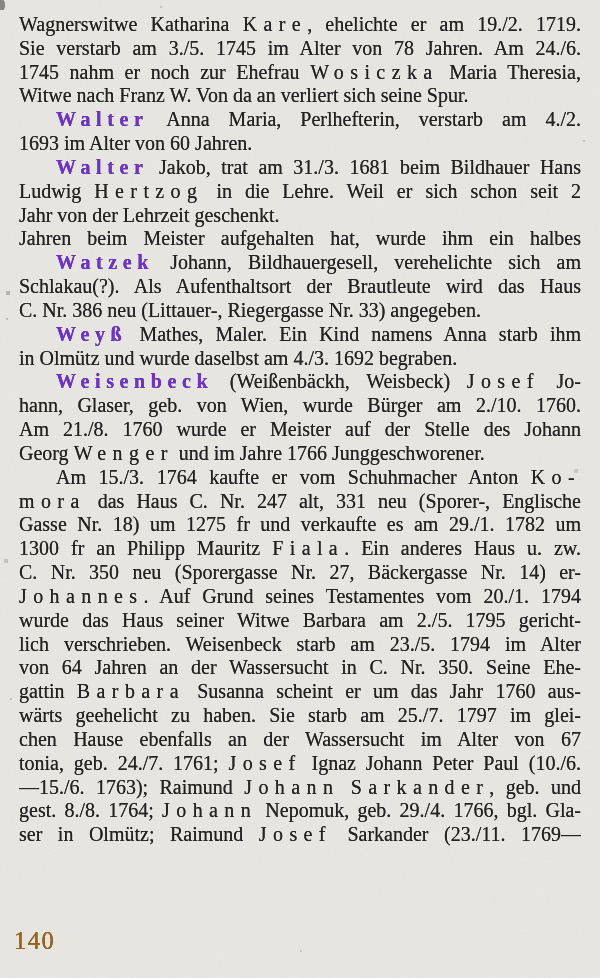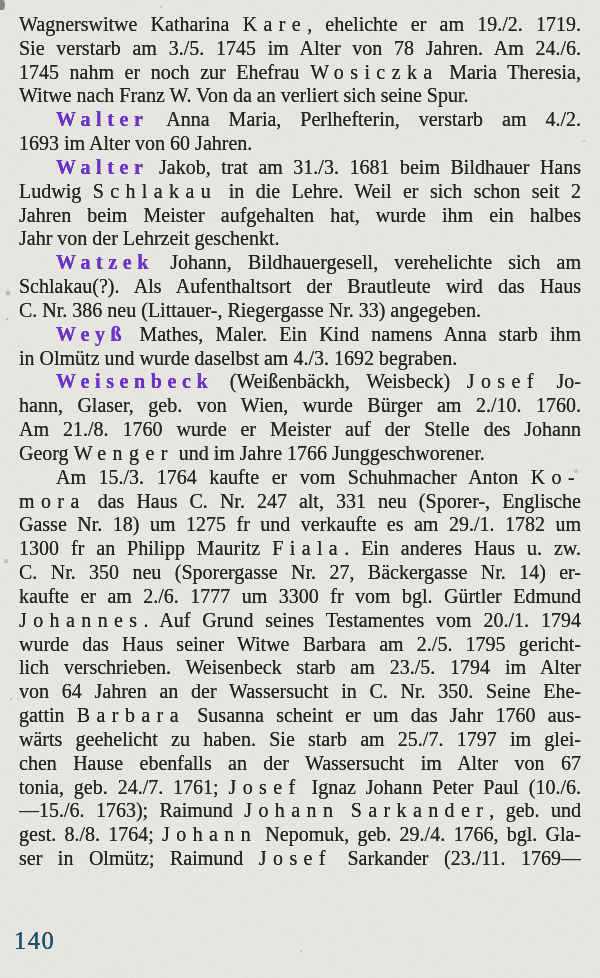--- a/index.html
+++ b/index.html
@@ -30,21 +30,21 @@
   }
   .line.j { text-align-last:justify; }
   .line.indent { text-indent:37px; }
   .sp  { letter-spacing:0.32em; }
   .bsp { font-weight:700; letter-spacing:0.28em; color:#6d28d9; }
   .page-number {
     position:absolute;
     left:14px; top:927px;
     font-size:24.5px;
     letter-spacing:1.5px;
-    color:#0c4a6e;
+    color:#a16207;
     text-shadow:0 0 0.5px rgba(20,20,20,0.9);
   }
   .grain {
     position:absolute; inset:0;
     pointer-events:none;
   }
   .speck-tl {
     position:absolute; left:0; top:0;
     width:5px; height:10px;
     background:rgba(50,50,48,0.55);
@@ -75,23 +75,23 @@
         <div class="line j"><span>Sie verstarb am 3./5. 1745 im Alter von 78 Jahren. Am 24./6.</span></div>
         <div class="line j"><span>1745 nahm er noch zur Ehefrau </span><span class="sp">Wosiczka</span><span> Maria Theresia,</span></div>
         <div class="line"><span>Witwe nach Franz W. Von da an verliert sich seine Spur.</span></div>
       </div>
       <div class="para">
         <div class="line j indent"><span class="bsp">Walter</span><span> Anna Maria, Perlhefterin, verstarb am 4./2.</span></div>
         <div class="line"><span>1693 im Alter von 60 Jahren.</span></div>
       </div>
       <div class="para">
         <div class="line j indent"><span class="bsp">Walter</span><span> Jakob, trat am 31./3. 1681 beim Bildhauer Hans</span></div>
-        <div class="line j"><span>Ludwig </span><span class="sp">Schlakau</span><span> in die Lehre. Weil er sich schon seit 2</span></div>
+        <div class="line j"><span>Ludwig </span><span class="sp">Hertzog</span><span> in die Lehre. Weil er sich schon seit 2</span></div>
+        <div class="line"><span>Jahr von der Lehrzeit geschenkt.</span></div>
         <div class="line j"><span>Jahren beim Meister aufgehalten hat, wurde ihm ein halbes</span></div>
-        <div class="line"><span>Jahr von der Lehrzeit geschenkt.</span></div>
       </div>
       <div class="para">
         <div class="line j indent"><span class="bsp">Watzek</span><span> Johann, Bildhauergesell, verehelichte sich am</span></div>
         <div class="line j"><span>Schlakau(?). Als Aufenthaltsort der Brautleute wird das Haus</span></div>
         <div class="line"><span>C. Nr. 386 neu (Littauer-, Riegergasse Nr. 33) angegeben.</span></div>
       </div>
       <div class="para">
         <div class="line j indent"><span class="bsp">Weyß</span><span> Mathes, Maler. Ein Kind namens Anna starb ihm</span></div>
         <div class="line"><span>in Olmütz und wurde daselbst am 4./3. 1692 begraben.</span></div>
       </div>
@@ -100,21 +100,20 @@
         <div class="line j"><span>hann, Glaser, geb. von Wien, wurde Bürger am 2./10. 1760.</span></div>
         <div class="line j"><span>Am 21./8. 1760 wurde er Meister auf der Stelle des Johann</span></div>
         <div class="line"><span>Georg </span><span class="sp">Wenger</span><span> und im Jahre 1766 Junggeschworener.</span></div>
       </div>
       <div class="para">
         <div class="line j indent"><span>Am 15./3. 1764 kaufte er vom Schuhmacher Anton </span><span class="sp">Ko-</span></div>
         <div class="line j"><span class="sp">mora</span><span> das Haus C. Nr. 247 alt, 331 neu (Sporer-, Englische</span></div>
         <div class="line j"><span>Gasse Nr. 18) um 1275 fr und verkaufte es am 29./1. 1782 um</span></div>
         <div class="line j"><span>1300 fr an Philipp Mauritz </span><span class="sp">Fiala</span><span>. Ein anderes Haus u. zw.</span></div>
         <div class="line j"><span>C. Nr. 350 neu (Sporergasse Nr. 27, Bäckergasse Nr. 14) er-</span></div>
-        <div class="line j"><span>kaufte er am 2./6. 1777 um 3300 fr vom bgl. Gürtler Edmund</span></div>
         <div class="line j"><span class="sp">Johannes</span><span>. Auf Grund seines Testamentes vom 20./1. 1794</span></div>
         <div class="line j"><span>wurde das Haus seiner Witwe Barbara am 2./5. 1795 gericht-</span></div>
         <div class="line j"><span>lich verschrieben. Weisenbeck starb am 23./5. 1794 im Alter</span></div>
         <div class="line j"><span>von 64 Jahren an der Wassersucht in C. Nr. 350. Seine Ehe-</span></div>
         <div class="line j"><span>gattin </span><span class="sp">Barbara</span><span> Susanna scheint er um das Jahr 1760 aus-</span></div>
         <div class="line j"><span>wärts geehelicht zu haben. Sie starb am 25./7. 1797 im glei-</span></div>
         <div class="line j"><span>chen Hause ebenfalls an der Wassersucht im Alter von 67</span></div>
         <div class="line j"><span>tonia, geb. 24./7. 1761; </span><span class="sp">Josef</span><span> Ignaz Johann Peter Paul (10./6.</span></div>
         <div class="line j"><span>—15./6. 1763); Raimund </span><span class="sp">Johann</span><span> </span><span class="sp">Sarkander</span><span>, geb. und</span></div>
         <div class="line j"><span>gest. 8./8. 1764; </span><span class="sp">Johann</span><span> Nepomuk, geb. 29./4. 1766, bgl. Gla-</span></div>

